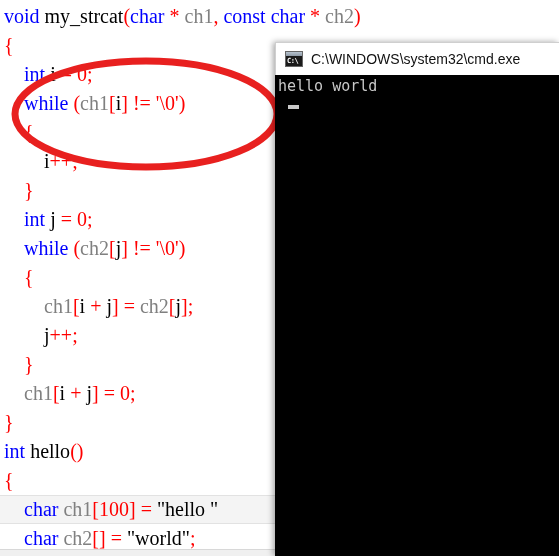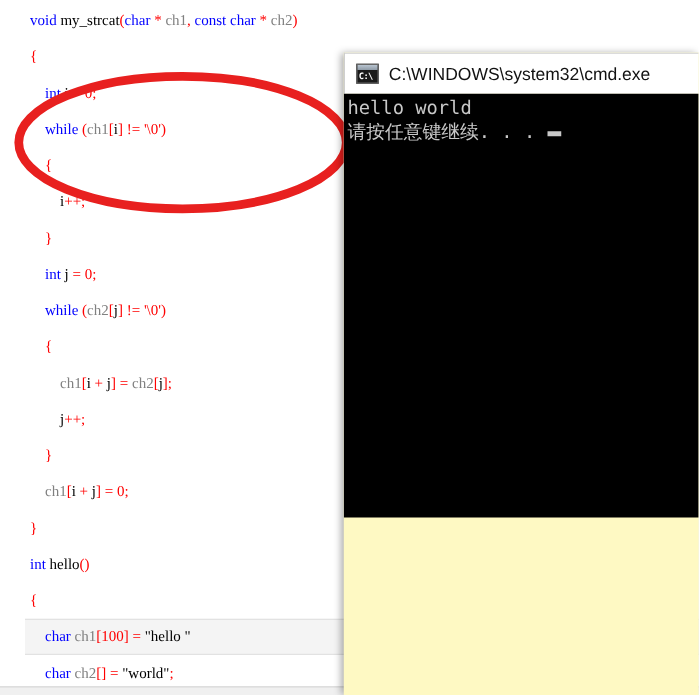--- a/index.html
+++ b/index.html
@@ -16,25 +16,24 @@
     position:absolute;left:0;top:0;width:559px;height:549px;
     background:#ffffff;
     overflow:hidden;
   }
   .code-lines{
     position:absolute;left:0;top:2px;width:559px;
   }
   .line{
     height:29px;line-height:29px;
     font-family:"Liberation Serif", serif;
-    font-size:12px;
+    font-size:20px;
     white-space:pre;
     color:#000000;
     padding-left:4px;
-    margin-left:20px;
   }
   .line.current{
     background:#f4f4f4;
     border-top:1px solid #e2e2e2;
     border-bottom:1px solid #e2e2e2;
     height:27px;line-height:27px;
   }
   .kw{color:#0000ff;}
   .var{color:#808080;}
   .pun{color:#ff0000;}
@@ -161,22 +160,22 @@
     </div>
 </div>
 <div id="editor-bottom-strip"></div>
 
 <div id="annotation">
   <svg width="272" height="116" viewBox="0 0 272 116" xmlns="http://www.w3.org/2000/svg">
     <ellipse id="anno-ellipse" cx="136" cy="58" rx="131" ry="53" fill="none" stroke="#e8201f" stroke-width="7"></ellipse>
   </svg>
 </div>
 
-<div id="console-window" style="background: #fef9c3;">
+<div id="console-window" style="background: #000000;">
   <div id="console-titlebar">
     <div id="console-icon"></div>
     <div id="console-title-text">C:\WINDOWS\system32\cmd.exe</div>
   </div>
   <div id="console-body" style="background: rgb(0, 0, 0);">
     <div class="console-line" style="color: rgb(200, 200, 200);">hello world</div>
-    <div class="console-line" style="color: rgb(200, 200, 200);"><span>请按任意键继续. . .</span><span id="console-cursor"></span></div>
+    <div class="console-line" style="color: rgb(200, 200, 200);"><span id="console-cursor"></span></div>
   </div>
 </div>
 
 </body></html>

